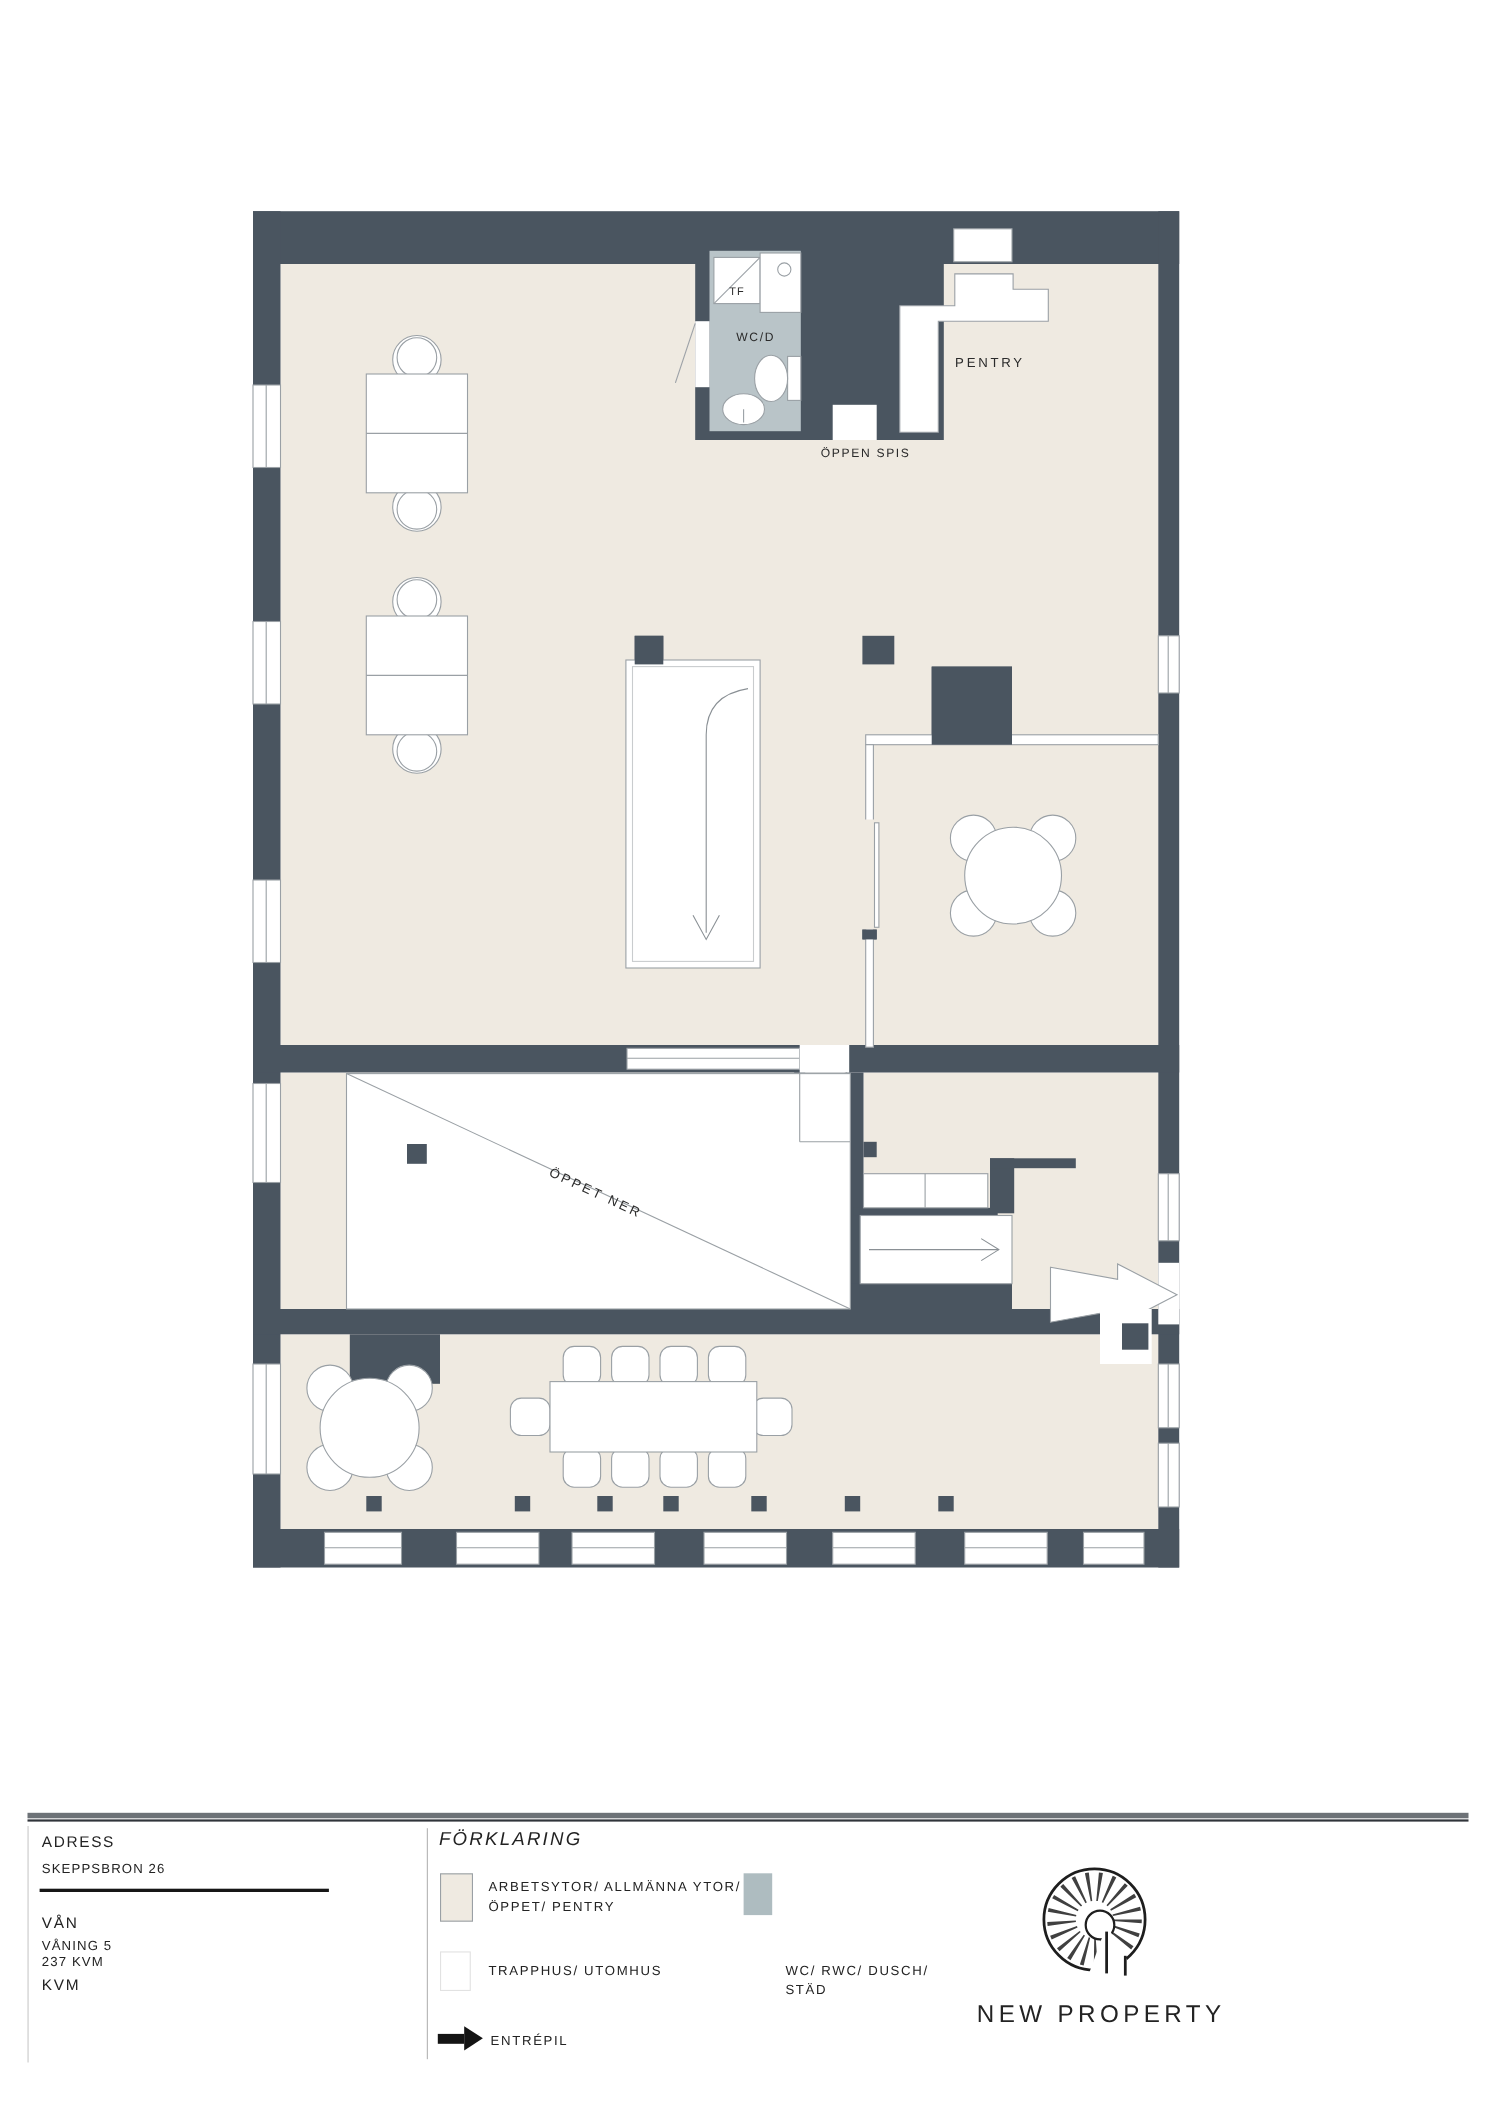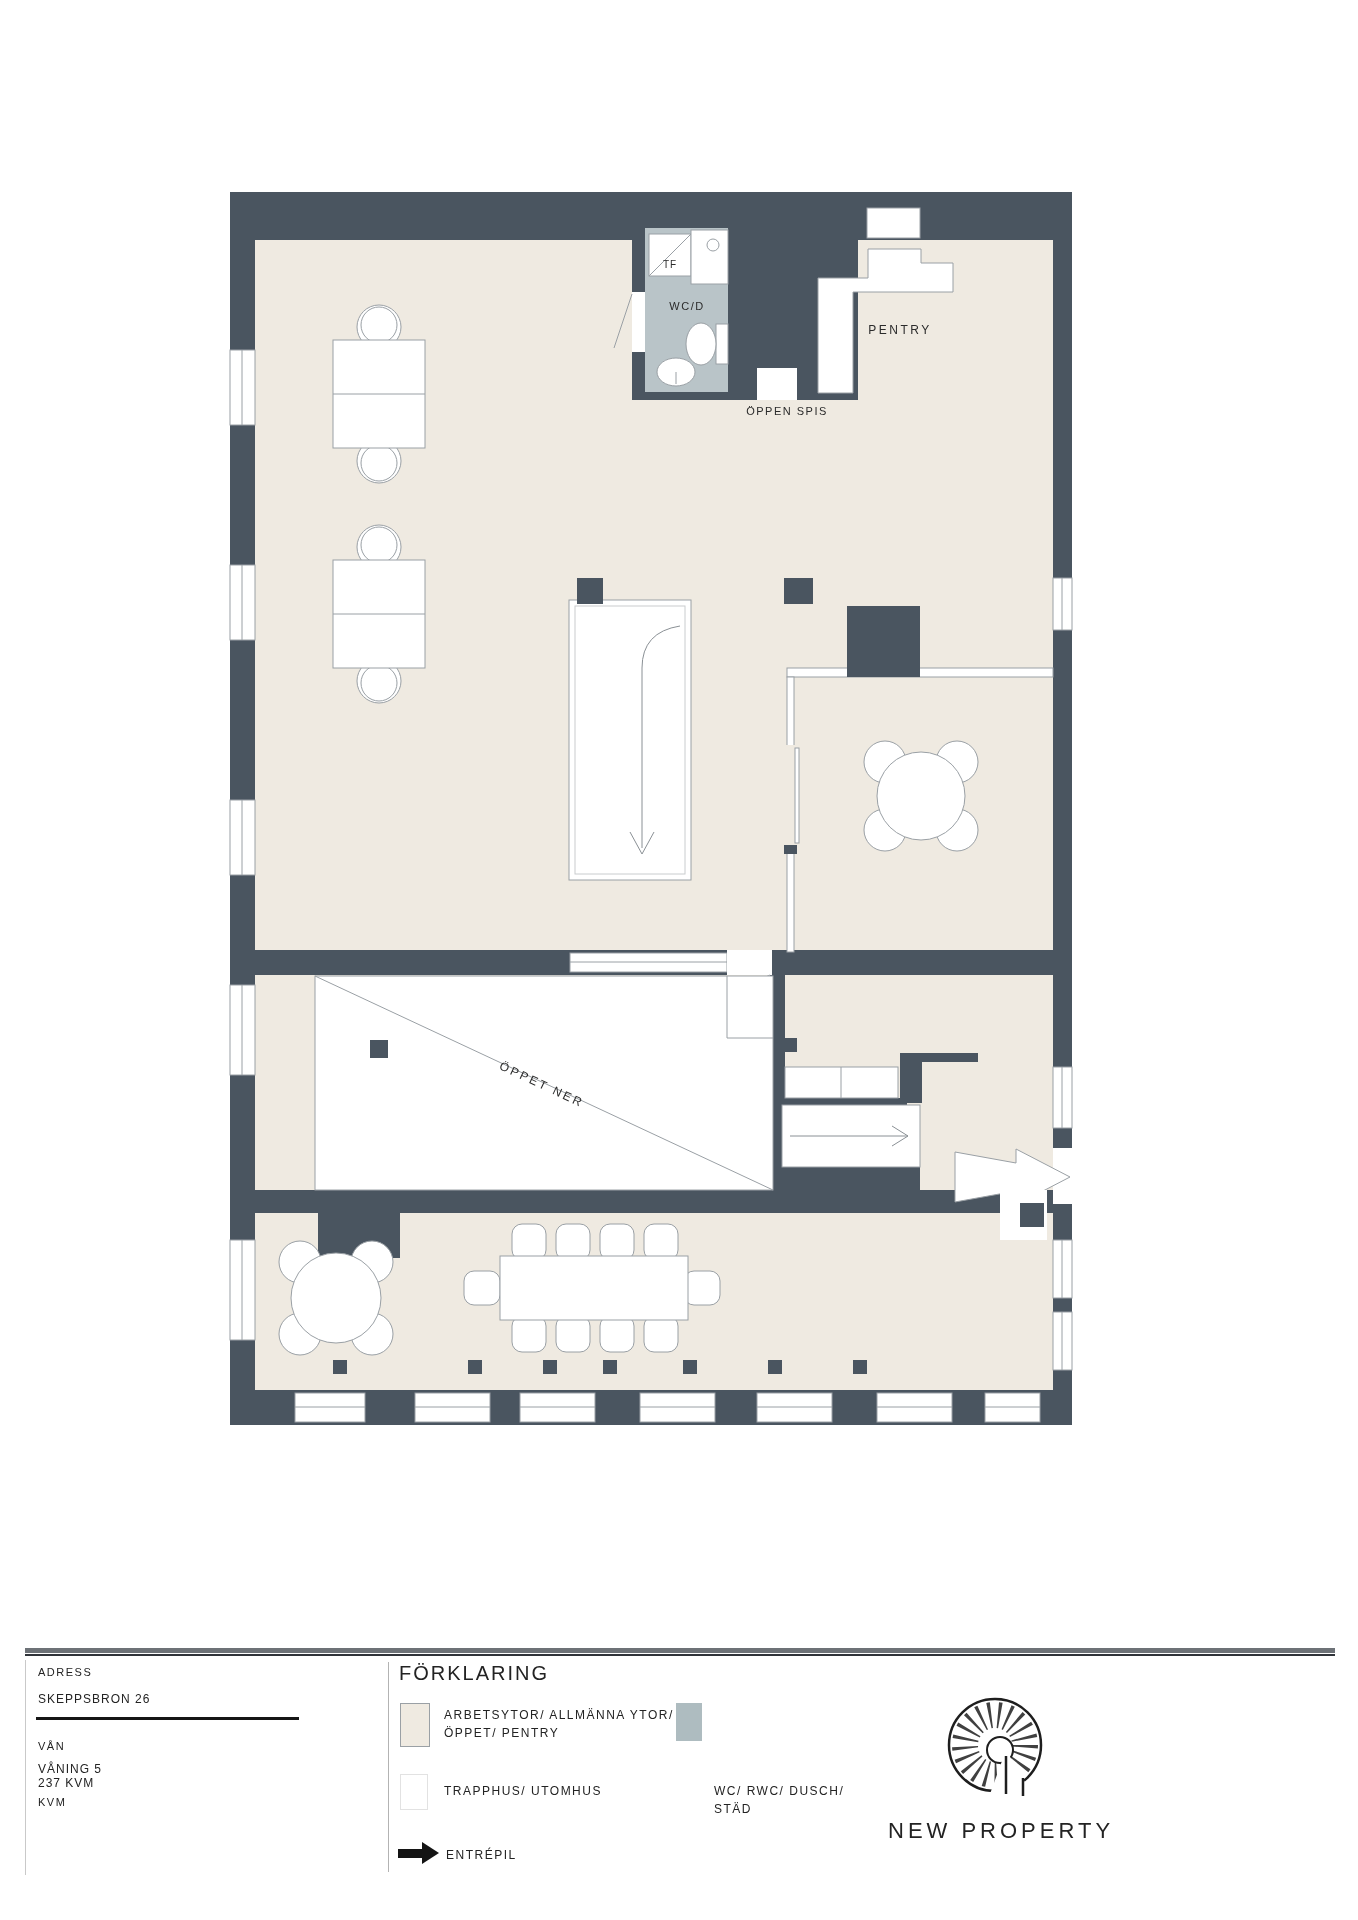--- a/index.html
+++ b/index.html
@@ -6,24 +6,24 @@
   body{width:1358px;height:1920px;position:relative;font-family:"Liberation Sans",sans-serif;color:#232323;}
   .abs{position:absolute;}
   svg text{font-family:"Liberation Sans",sans-serif;fill:#2b2b2b;}
   .plan-lbl{letter-spacing:2.5px;font-size:12px;}
   .plan-lbl-sm{letter-spacing:1.5px;font-size:11px;}
   .tf-lbl{letter-spacing:1px;font-size:10px;}
   
   .rule{left:25px;top:1648px;width:1310px;height:8px;border-top:5px solid #6d7277;border-bottom:2px solid #30343a;box-sizing:border-box;}
   .leftedge{left:25px;top:1660px;width:1px;height:215px;background:#c9c9c9;}
   .divider{left:388px;top:1662px;width:1px;height:210px;background:#b3b3b3;}
-  .small-cap{font-size:11px;letter-spacing:1.5px;}
+  .small-cap{font-size:14px;letter-spacing:1.5px;}
   .val{font-size:12px;letter-spacing:1px;}
   .addr-underline{left:36px;top:1717px;width:263px;height:3px;background:#161616;}
-  .legend-title{font-size:20px;letter-spacing:2px;}
+  .legend-title{font-size:17px;letter-spacing:2px;font-style:italic;}
   .legend-text{font-size:12px;letter-spacing:1.5px;line-height:18px;white-space:pre-line;}
   .swatch{box-sizing:border-box;}
   .sw-work{left:400px;top:1703px;width:30px;height:44px;background:#efeae1;border:1px solid #9aa0a5;}
   .sw-wet{left:676px;top:1703px;width:26px;height:38px;background:#aebcc0;}
   .sw-stair{left:400px;top:1774px;width:28px;height:36px;background:#ffffff;border:1px solid #e2e2e2;}
   .arrow-shaft{left:398px;top:1849px;width:24px;height:9px;background:#141414;}
   .arrow-head{left:422px;top:1842px;width:0;height:0;border-top:11px solid transparent;border-bottom:11px solid transparent;border-left:17px solid #141414;}
   .brand-name{font-size:22px;letter-spacing:4px;}
 </style>
 </head>

